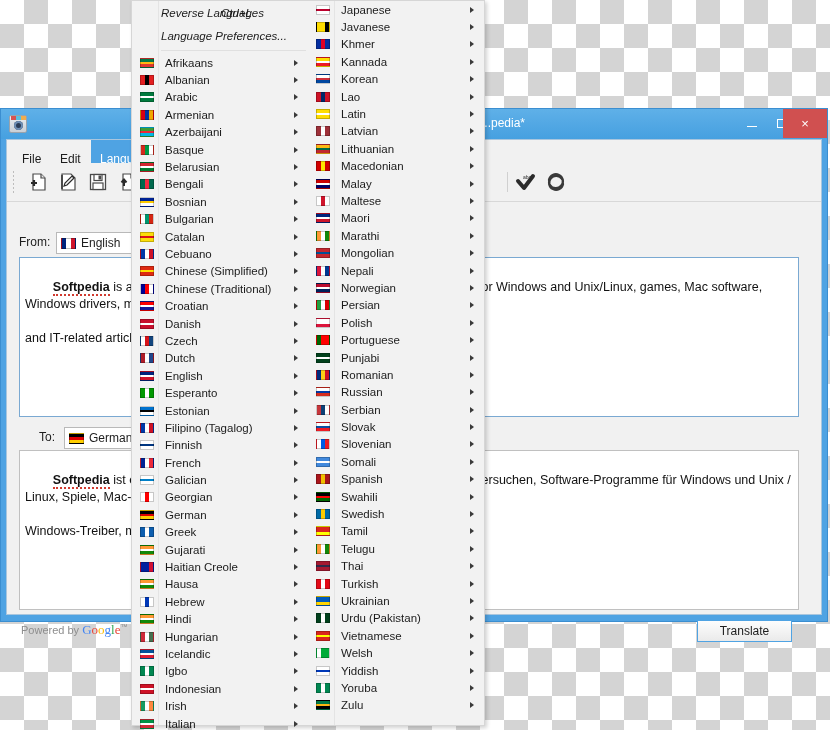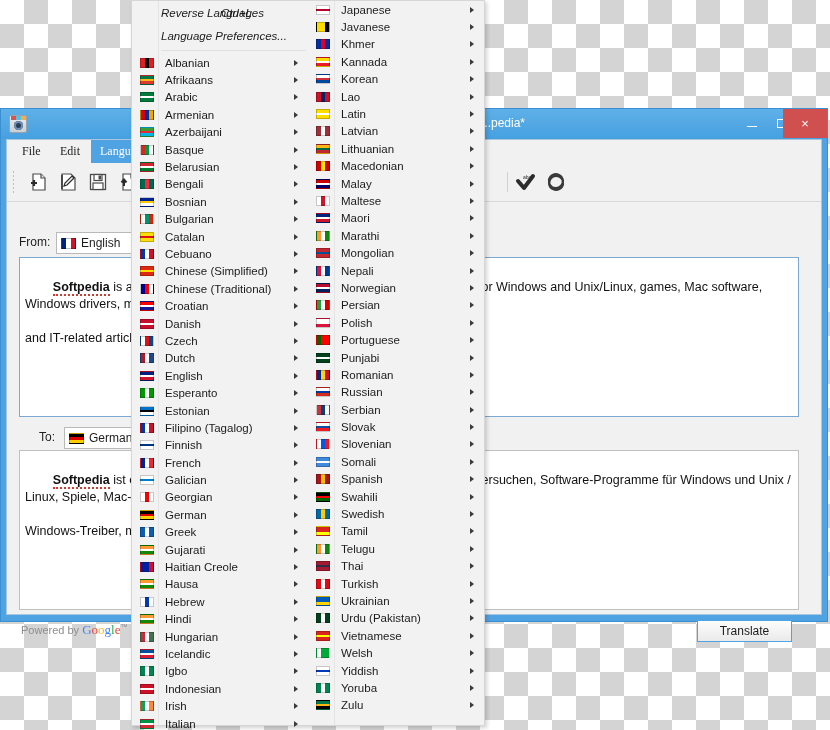--- a/index.html
+++ b/index.html
@@ -61,21 +61,21 @@
     background:#f1f1f1;border:1px solid #a9c6de;box-sizing:border-box;
   }
 
   
   #menubar{
     position:absolute;left:0;top:0;right:0;height:23px;
     background:#f1f1f1;border-bottom:1px solid #e3e3e3;
   }
   .menubar-item{
     position:absolute;top:0;height:23px;line-height:23px;
-    font-size:12px;color:#1c1c1c;padding:0 9px;box-sizing:border-box;font-family:Liberation Serif, serif;
+    font-size:12px;color:#1c1c1c;padding:8px 9px;box-sizing:border-box;
   }
   .menubar-item.active{background:#4fa3e3;color:#ffffff;}
 
   
   #toolbar{
     position:absolute;left:0;top:23px;right:0;height:38px;
     background:#f1f1f1;border-bottom:1px solid #d8d8d8;
   }
   .tb-grip{
     position:absolute;left:5px;top:7px;width:3px;height:24px;
@@ -309,27 +309,27 @@
           <span class="mt-label">Reverse Languages</span>
           <span class="mt-accel">Ctrl+L</span>
         </div>
         <div class="menu-top">
           <span class="mt-label">Language Preferences...</span>
         </div>
       </div>
     <div class="menu-sep"></div>
     <div id="col1-list">
         <div class="menu-item">
+          <span class="mi-flag" style="background: linear-gradient(rgb(0, 120, 71) 0px, rgb(0, 120, 71) 33.3%, rgb(255, 182, 18) 33.3%, rgb(255, 182, 18) 66.6%, rgb(222, 56, 49) 66.6%, rgb(222, 56, 49) 100%);"></span>
+          <span class="mi-label">Afrikaans</span>
+          <span class="mi-arrow"></span>
+        </div>
+        <div class="menu-item">
           <span class="mi-flag" style="background: linear-gradient(to right, rgb(228, 30, 32) 0px, rgb(228, 30, 32) 33.3%, rgb(0, 0, 0) 33.3%, rgb(0, 0, 0) 66.6%, rgb(228, 30, 32) 66.6%, rgb(228, 30, 32) 100%);"></span>
           <span class="mi-label">Albanian</span>
-          <span class="mi-arrow"></span>
-        </div>
-        <div class="menu-item">
-          <span class="mi-flag" style="background: linear-gradient(rgb(0, 120, 71) 0px, rgb(0, 120, 71) 33.3%, rgb(255, 182, 18) 33.3%, rgb(255, 182, 18) 66.6%, rgb(222, 56, 49) 66.6%, rgb(222, 56, 49) 100%);"></span>
-          <span class="mi-label">Afrikaans</span>
           <span class="mi-arrow"></span>
         </div>
         <div class="menu-item">
           <span class="mi-flag" style="background: linear-gradient(rgb(0, 122, 61) 0px, rgb(0, 122, 61) 33.3%, rgb(255, 255, 255) 33.3%, rgb(255, 255, 255) 66.6%, rgb(0, 122, 61) 66.6%, rgb(0, 122, 61) 100%);"></span>
           <span class="mi-label">Arabic</span>
           <span class="mi-arrow"></span>
         </div>
         <div class="menu-item">
           <span class="mi-flag" style="background: linear-gradient(to right, rgb(217, 0, 18) 0px, rgb(217, 0, 18) 33.3%, rgb(0, 51, 160) 33.3%, rgb(0, 51, 160) 66.6%, rgb(242, 168, 0) 66.6%, rgb(242, 168, 0) 100%);"></span>
           <span class="mi-label">Armenian</span>

